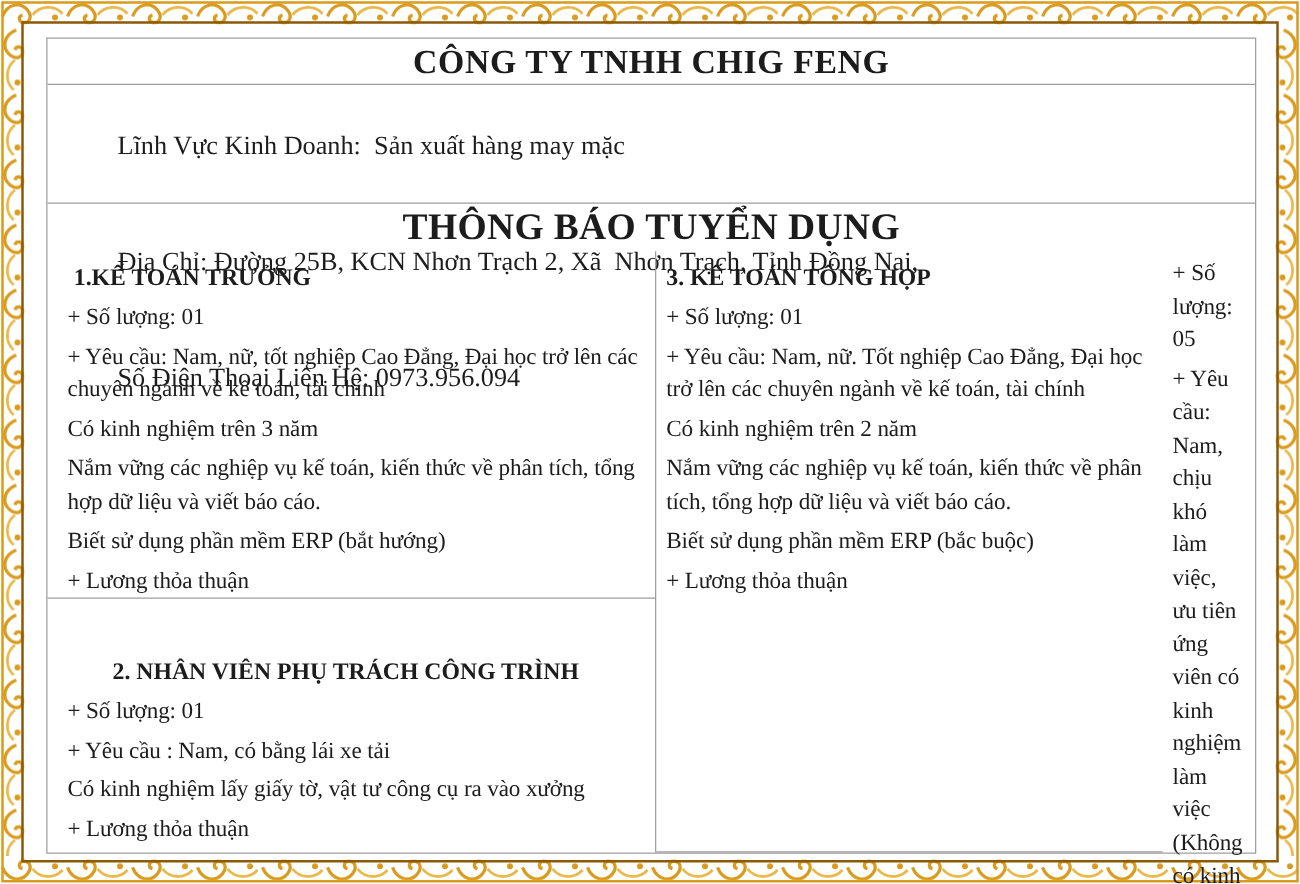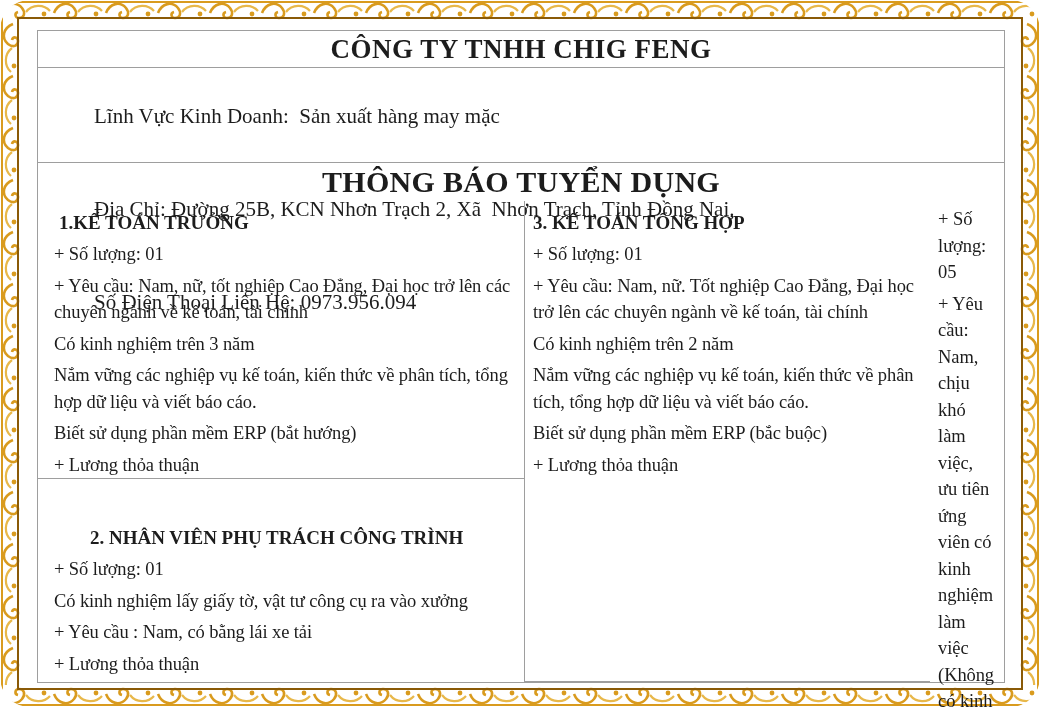--- a/index.html
+++ b/index.html
@@ -3,21 +3,20 @@
 <meta charset="utf-8">
 <style>
   html,body{margin:0;padding:0;background:#ffffff;}
   .page{
     position:relative;
     width:1040px;height:707px;
     background:#ffffff;
     overflow:hidden;
     font-family:"Liberation Serif","DejaVu Serif",serif;
     color:#1c1c1c;
-    border-radius:30px;
   }
   
   .strip{position:absolute;pointer-events:none;}
   .strip-top{left:0;top:0;}
   .strip-bottom{left:0;bottom:0;}
   .strip-left{left:0;top:22px;}
   .strip-right{right:0;top:22px;}
   .frame-outer{
     position:absolute;left:1px;top:1px;right:1px;bottom:1px;
     border:2px solid #d99b1e;pointer-events:none;
@@ -153,22 +152,22 @@
           <p>+ Yêu cầu: Nam, nữ, tốt nghiệp Cao Đẳng, Đại học trở lên các chuyên ngành về kế toán, tài chính</p>
           <p>Có kinh nghiệm trên 3 năm</p>
           <p>Nắm vững các nghiệp vụ kế toán, kiến thức về phân tích, tổng hợp dữ liệu và viết báo cáo.</p>
           <p>Biết sử dụng phần mềm ERP (bắt hướng)</p>
           <p>+ Lương thỏa thuận</p>
         </div>
 
         <div class="job job-sec2">
           <div class="job-title title-indent">2. NHÂN VIÊN PHỤ TRÁCH CÔNG TRÌNH</div>
           <p>+ Số lượng: 01</p>
+          <p>+ Yêu cầu : Nam, có bằng lái xe tải</p>
           <p>Có kinh nghiệm lấy giấy tờ, vật tư công cụ ra vào xưởng</p>
-          <p>+ Yêu cầu : Nam, có bằng lái xe tải</p>
           <p>+ Lương thỏa thuận</p>
         </div>
 
       </div>
 
       <div class="col-right">
 
         <div class="job job-sec1R">
           <div class="job-title">3. KẾ TOÁN TỔNG HỢP</div>
           <p>+ Số lượng: 01</p>

